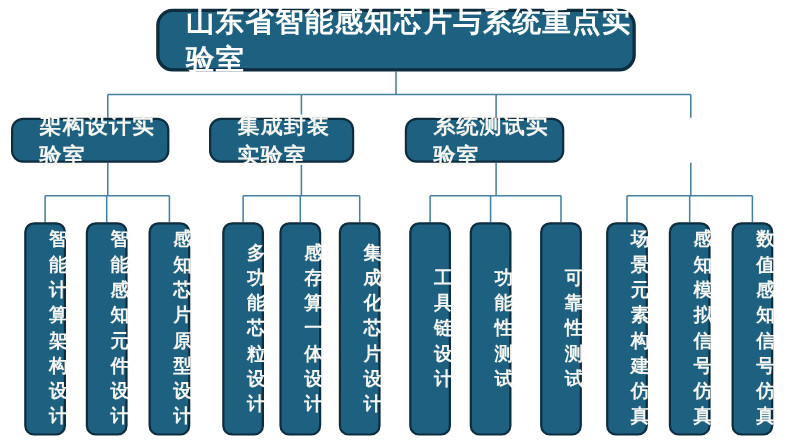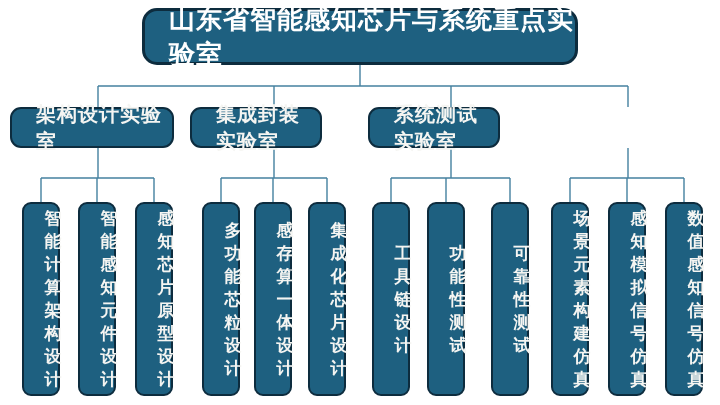--- a/index.html
+++ b/index.html
@@ -90,23 +90,23 @@
       <path d="M628,148 V178"></path>
       <path d="M570,178 H684"></path>
       <path d="M570,178 V202"></path>
       <path d="M627,178 V202"></path>
       <path d="M684,178 V202"></path>
     </g>
   </svg>
 
   <div class="node title-node">山东省智能感知芯片与系统重点实验室</div>
 
-  <div class="node lvl2-node" style="left:10px;width:164px">架构设计实验室</div>
+  <div class="node lvl2-node" style="left:10px;width:144px">架构设计实验室</div>
   <div class="node lvl2-node" style="left:190px;width:132px">集成封装实验室</div>
-  <div class="node lvl2-node" style="left:368px;width:132px">系统测试实验室</div>
+  <div class="node lvl2-node" style="left:368px;width:145px">系统测试实验室</div>
 
   <div class="node lvl3-node" style="left:22px">智
 能
 计
 算
 架
 构
 设
 计</div>
   <div class="node lvl3-node" style="left:78px">智

